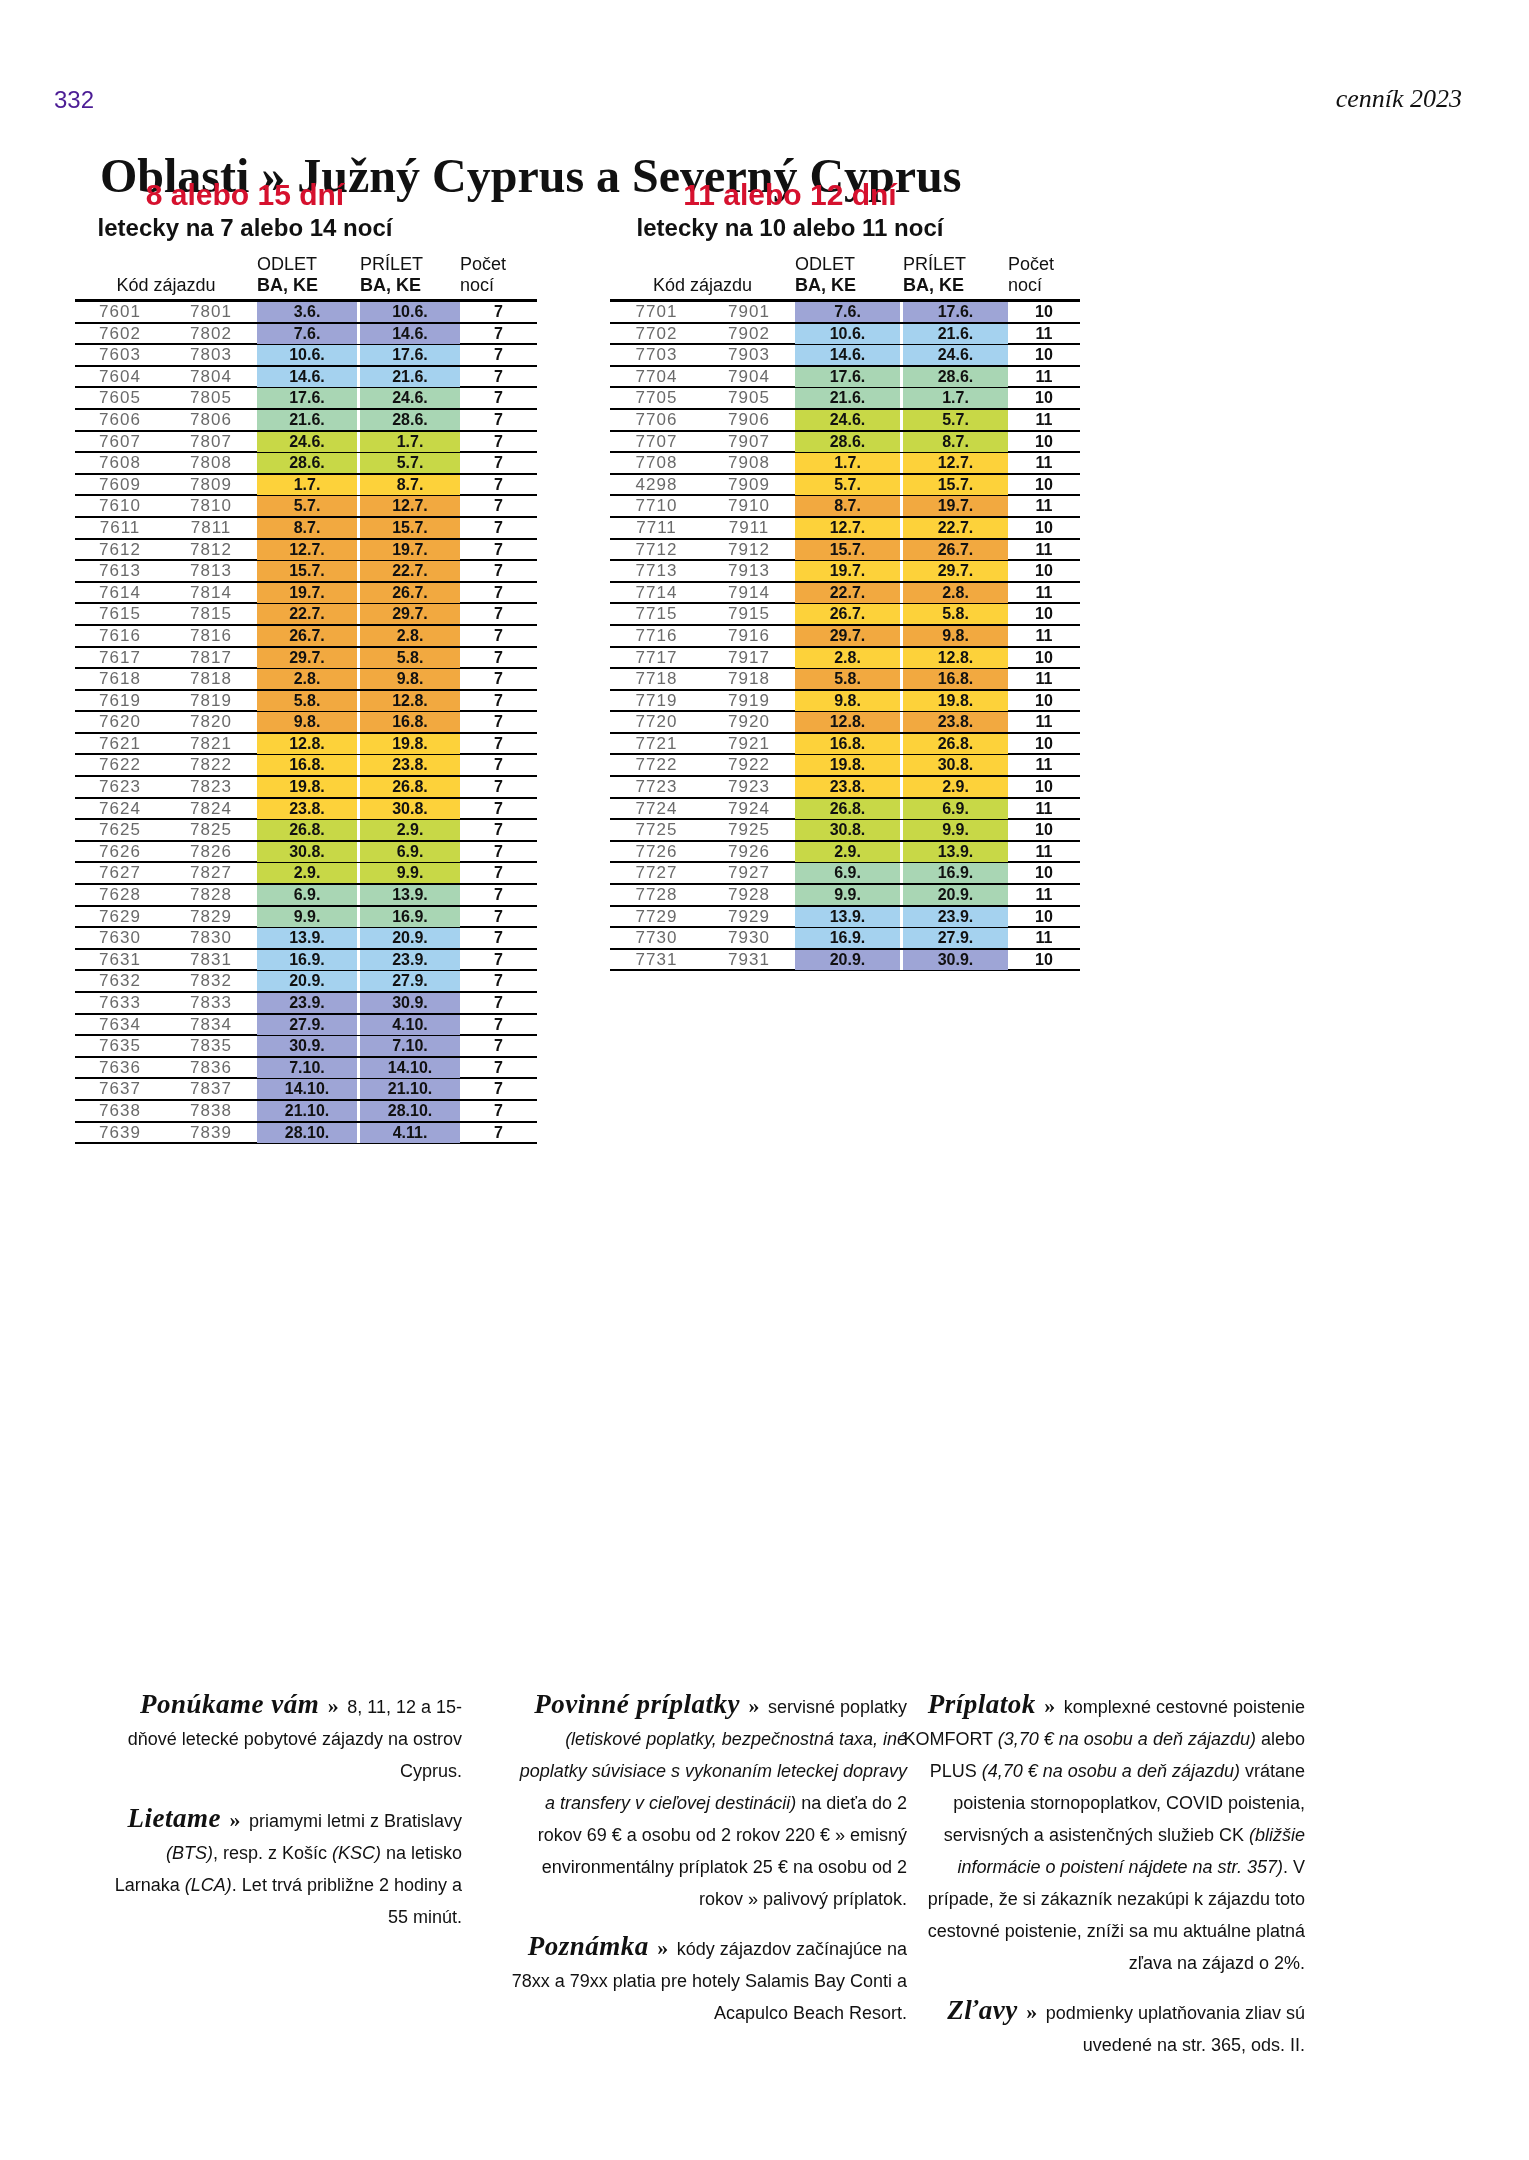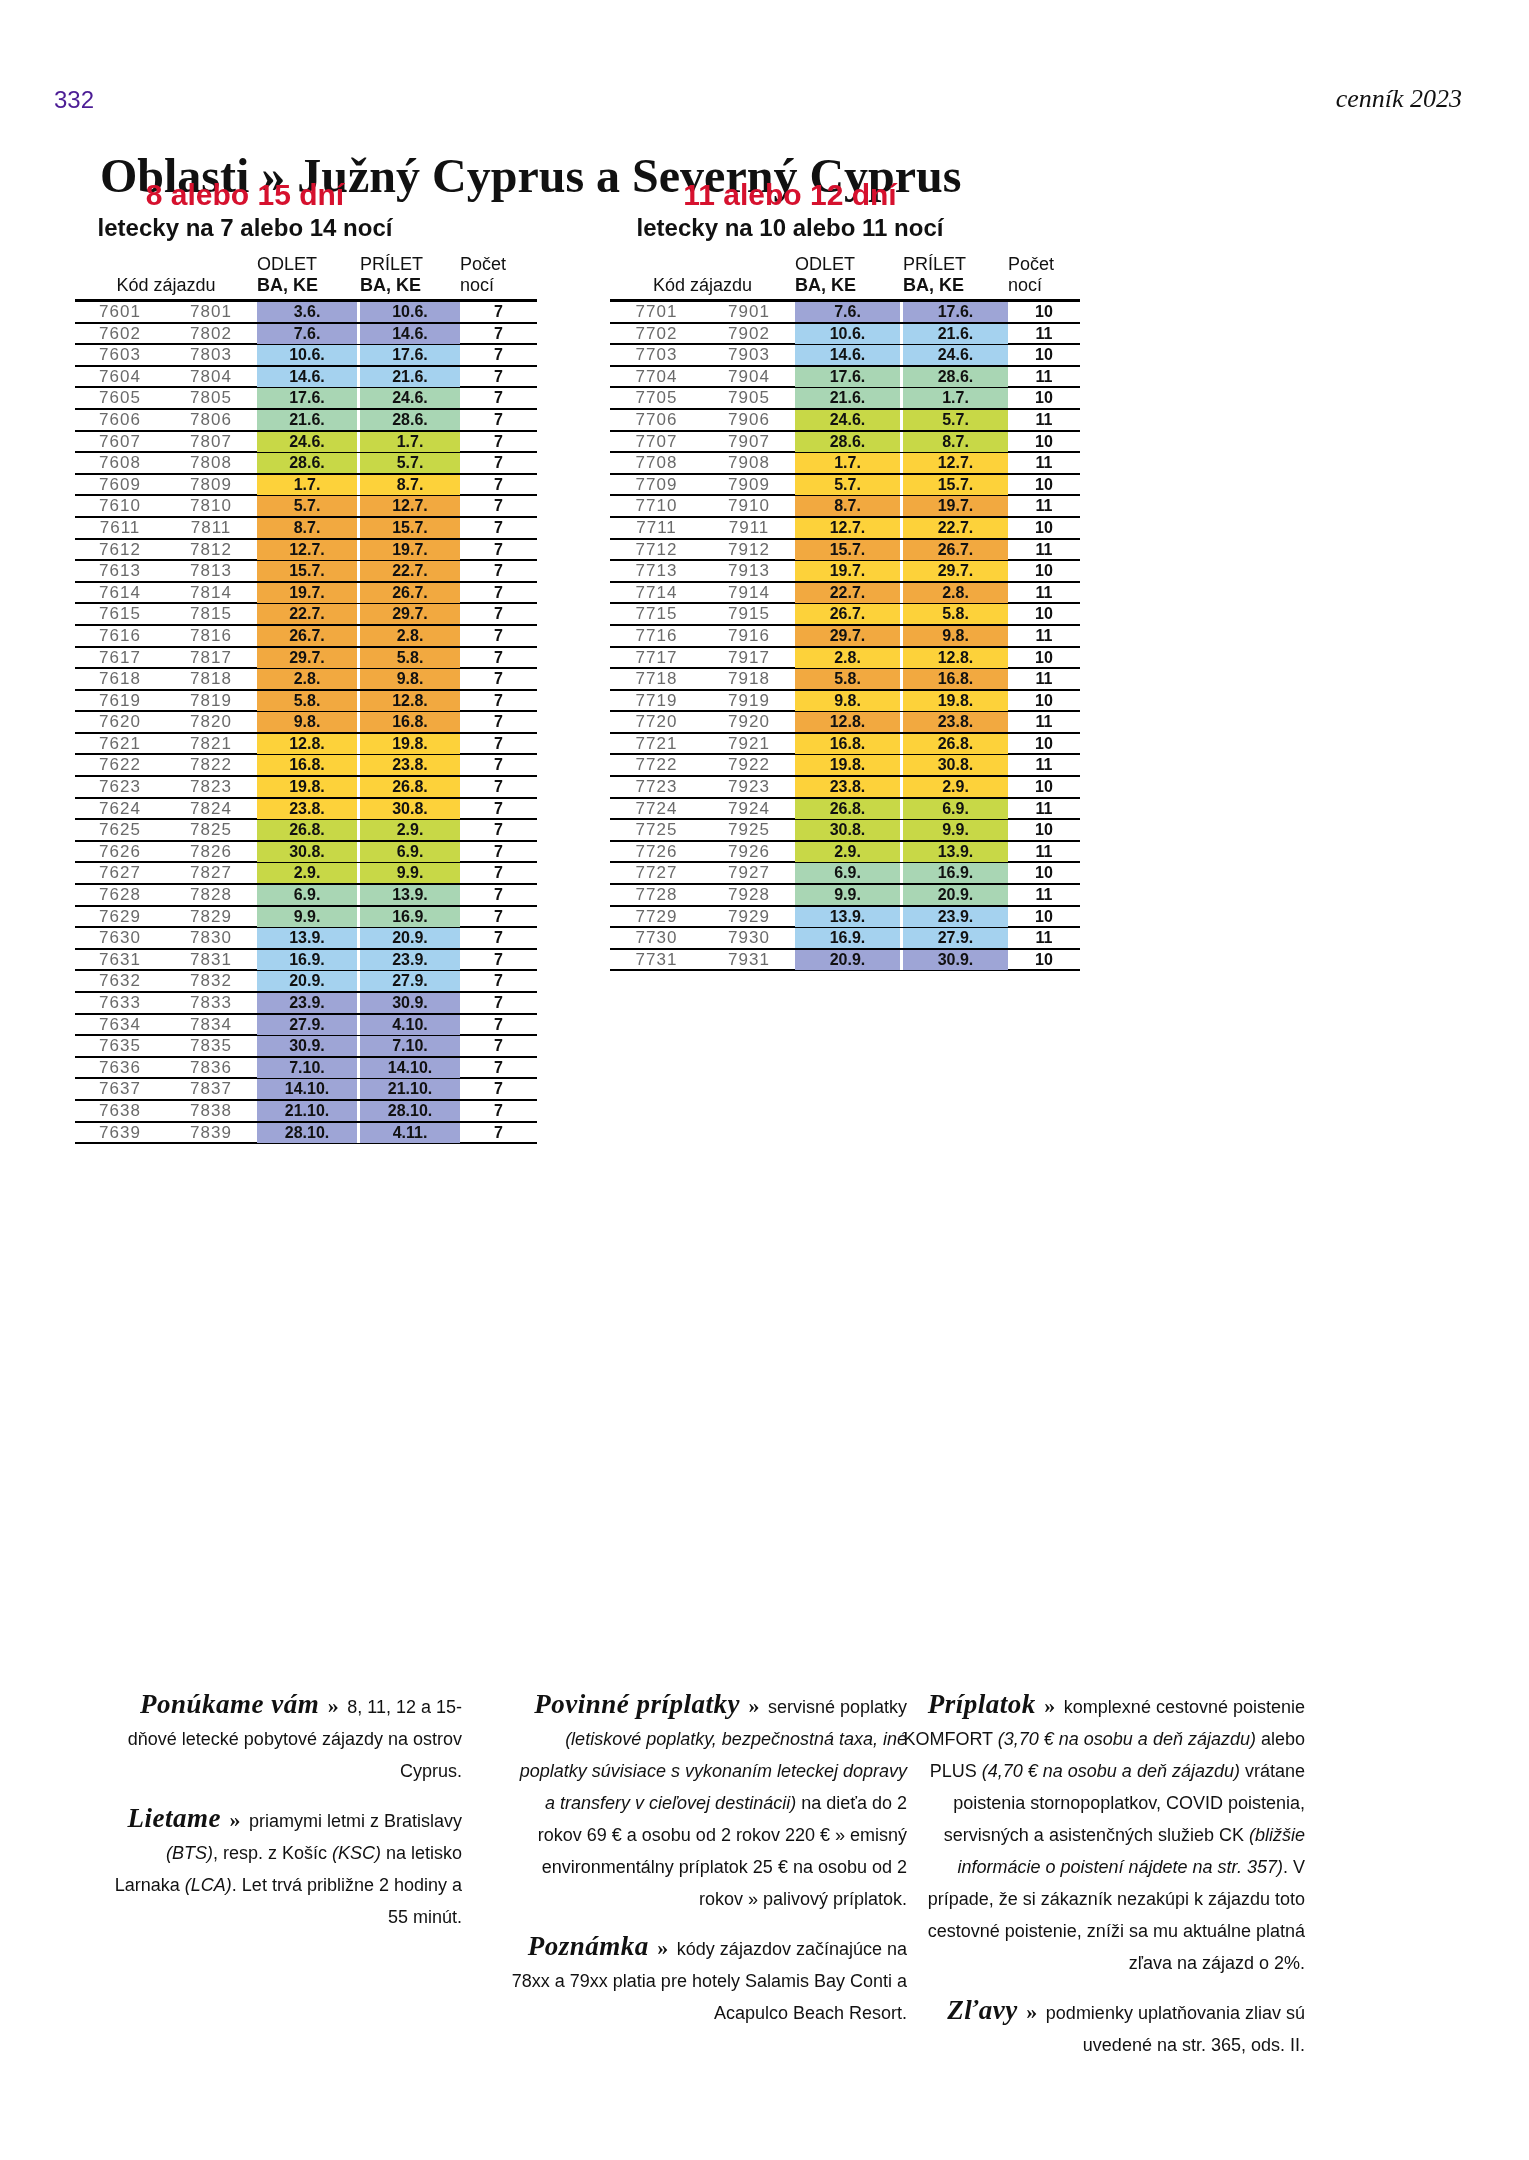--- a/index.html
+++ b/index.html
@@ -426,21 +426,21 @@
           <span class="c nights">10</span>
         </div>
         <div class="trow g2">
           <span class="c code">7708</span>
           <span class="c code">7908</span>
           <span class="c date dep" style="background: rgb(253, 210, 58);">1.7.</span>
           <span class="c date" style="background: rgb(253, 210, 58);">12.7.</span>
           <span class="c nights">11</span>
         </div>
         <div class="trow g2">
-          <span class="c code">7709</span>
+          <span class="c code">4298</span>
           <span class="c code">7909</span>
           <span class="c date dep" style="background: rgb(253, 210, 58);">5.7.</span>
           <span class="c date" style="background: rgb(253, 210, 58);">15.7.</span>
           <span class="c nights">10</span>
         </div>
         <div class="trow g2">
           <span class="c code">7710</span>
           <span class="c code">7910</span>
           <span class="c date dep" style="background: rgb(242, 169, 64);">8.7.</span>
           <span class="c date" style="background: rgb(242, 169, 64);">19.7.</span>

